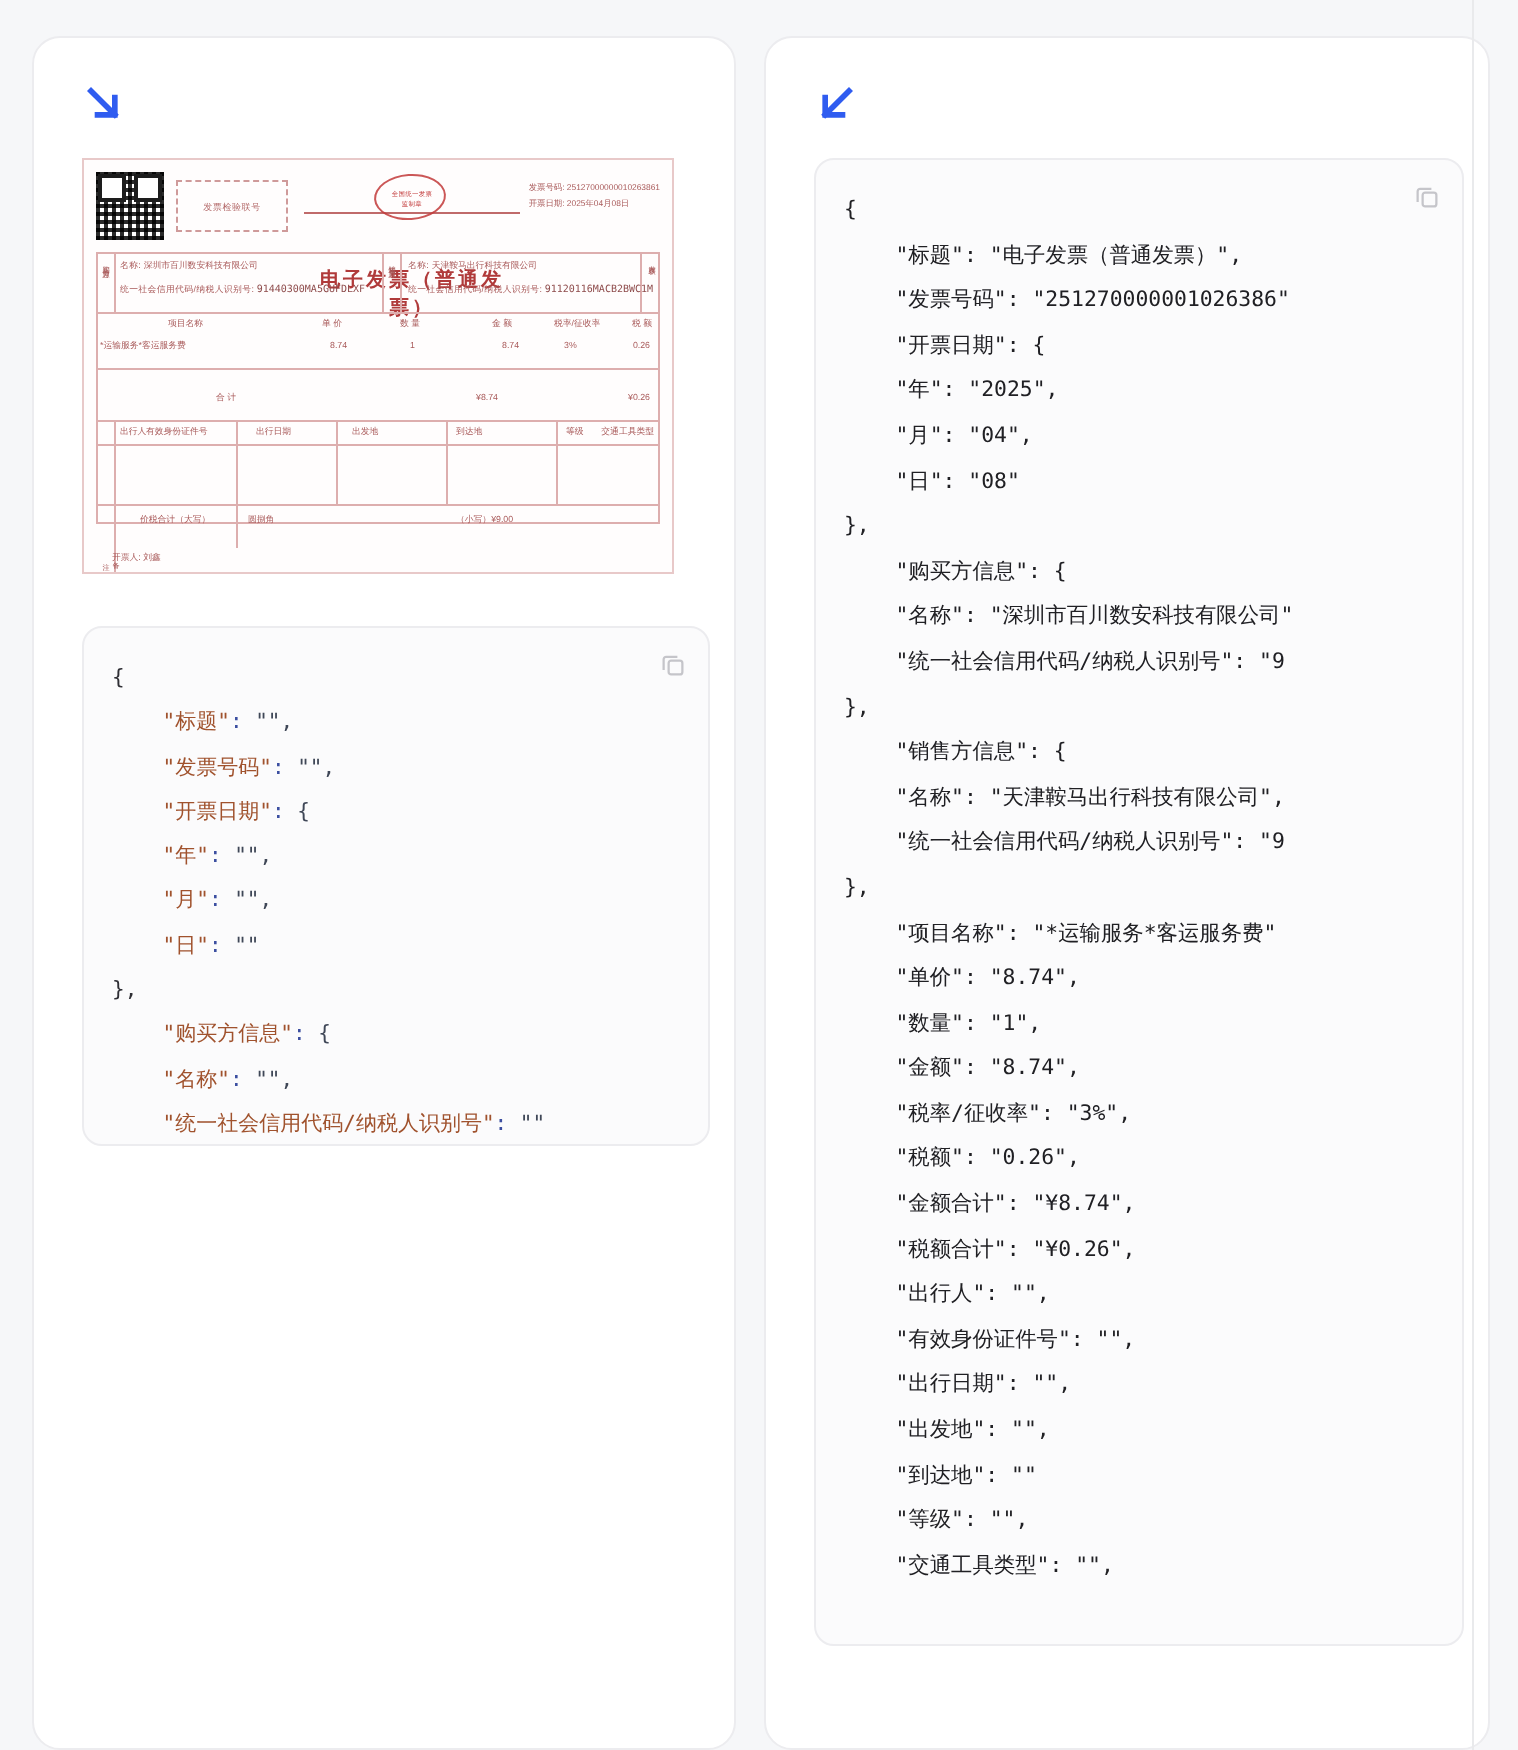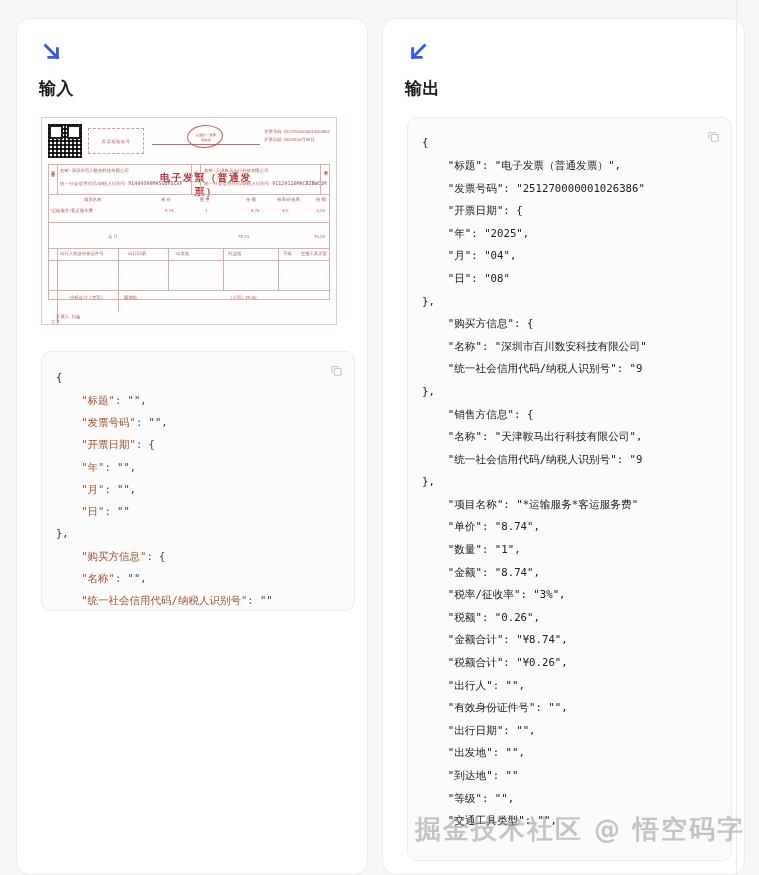--- a/index.html
+++ b/index.html
@@ -171,21 +171,20 @@
   <section class="panel panel-input">
     <div class="panel-inner">
 
       <span class="arrow-icon">
         <svg viewBox="0 0 24 24" width="26" height="26" fill="none" stroke="#2f5cf0" stroke-width="2.6" stroke-linecap="square">
           <path d="M6 6 L17 17"></path>
           <path d="M17 9 L17 17 L9 17"></path>
         </svg>
       </span>
 
-      <h2 class="panel-title">输入</h2>
 
       <div class="invoice-wrap">
         <div class="invoice">
           <div class="inv-hdr">
             <div class="qr"></div>
             <div class="stamp-box">发票检验联号</div>
             <div class="inv-title">电子发票（普通发票）</div>
             <div class="inv-title-rule"></div>
             <div class="seal"></div>
             <div class="seal-txt">
@@ -314,21 +313,20 @@
   <section class="panel panel-output">
     <div class="panel-inner">
 
       <span class="arrow-icon">
         <svg viewBox="0 0 24 24" width="26" height="26" fill="none" stroke="#2f5cf0" stroke-width="2.6" stroke-linecap="square">
           <path d="M18 6 L7 17"></path>
           <path d="M7 9 L7 17 L15 17"></path>
         </svg>
       </span>
 
-      <h2 class="panel-title">输出</h2>
 
       <div class="code-card right">
         <span class="copy-icon">
           <svg viewBox="0 0 24 24" width="15" height="15" fill="none" stroke="#9a9aa2" stroke-width="1.8">
             <rect x="8.5" y="8.5" width="11" height="11" rx="2"></rect>
             <path d="M15.5 5.5 H6.5 a2 2 0 0 0 -2 2 V16"></path>
           </svg>
         </span>
         <pre class="code right" id="right-code">{
     "标题": "电子发票（普通发票）",
@@ -361,14 +359,13 @@
     "到达地": ""
     "等级": "",
     "交通工具类型": "",</pre>
       </div>
 
     </div>
   </section>
 
   <div class="edge-line"></div>
 
-  <div class="watermark">掘金技术社区 @ 悟空码字</div>
 </div>
 
 </body></html>

